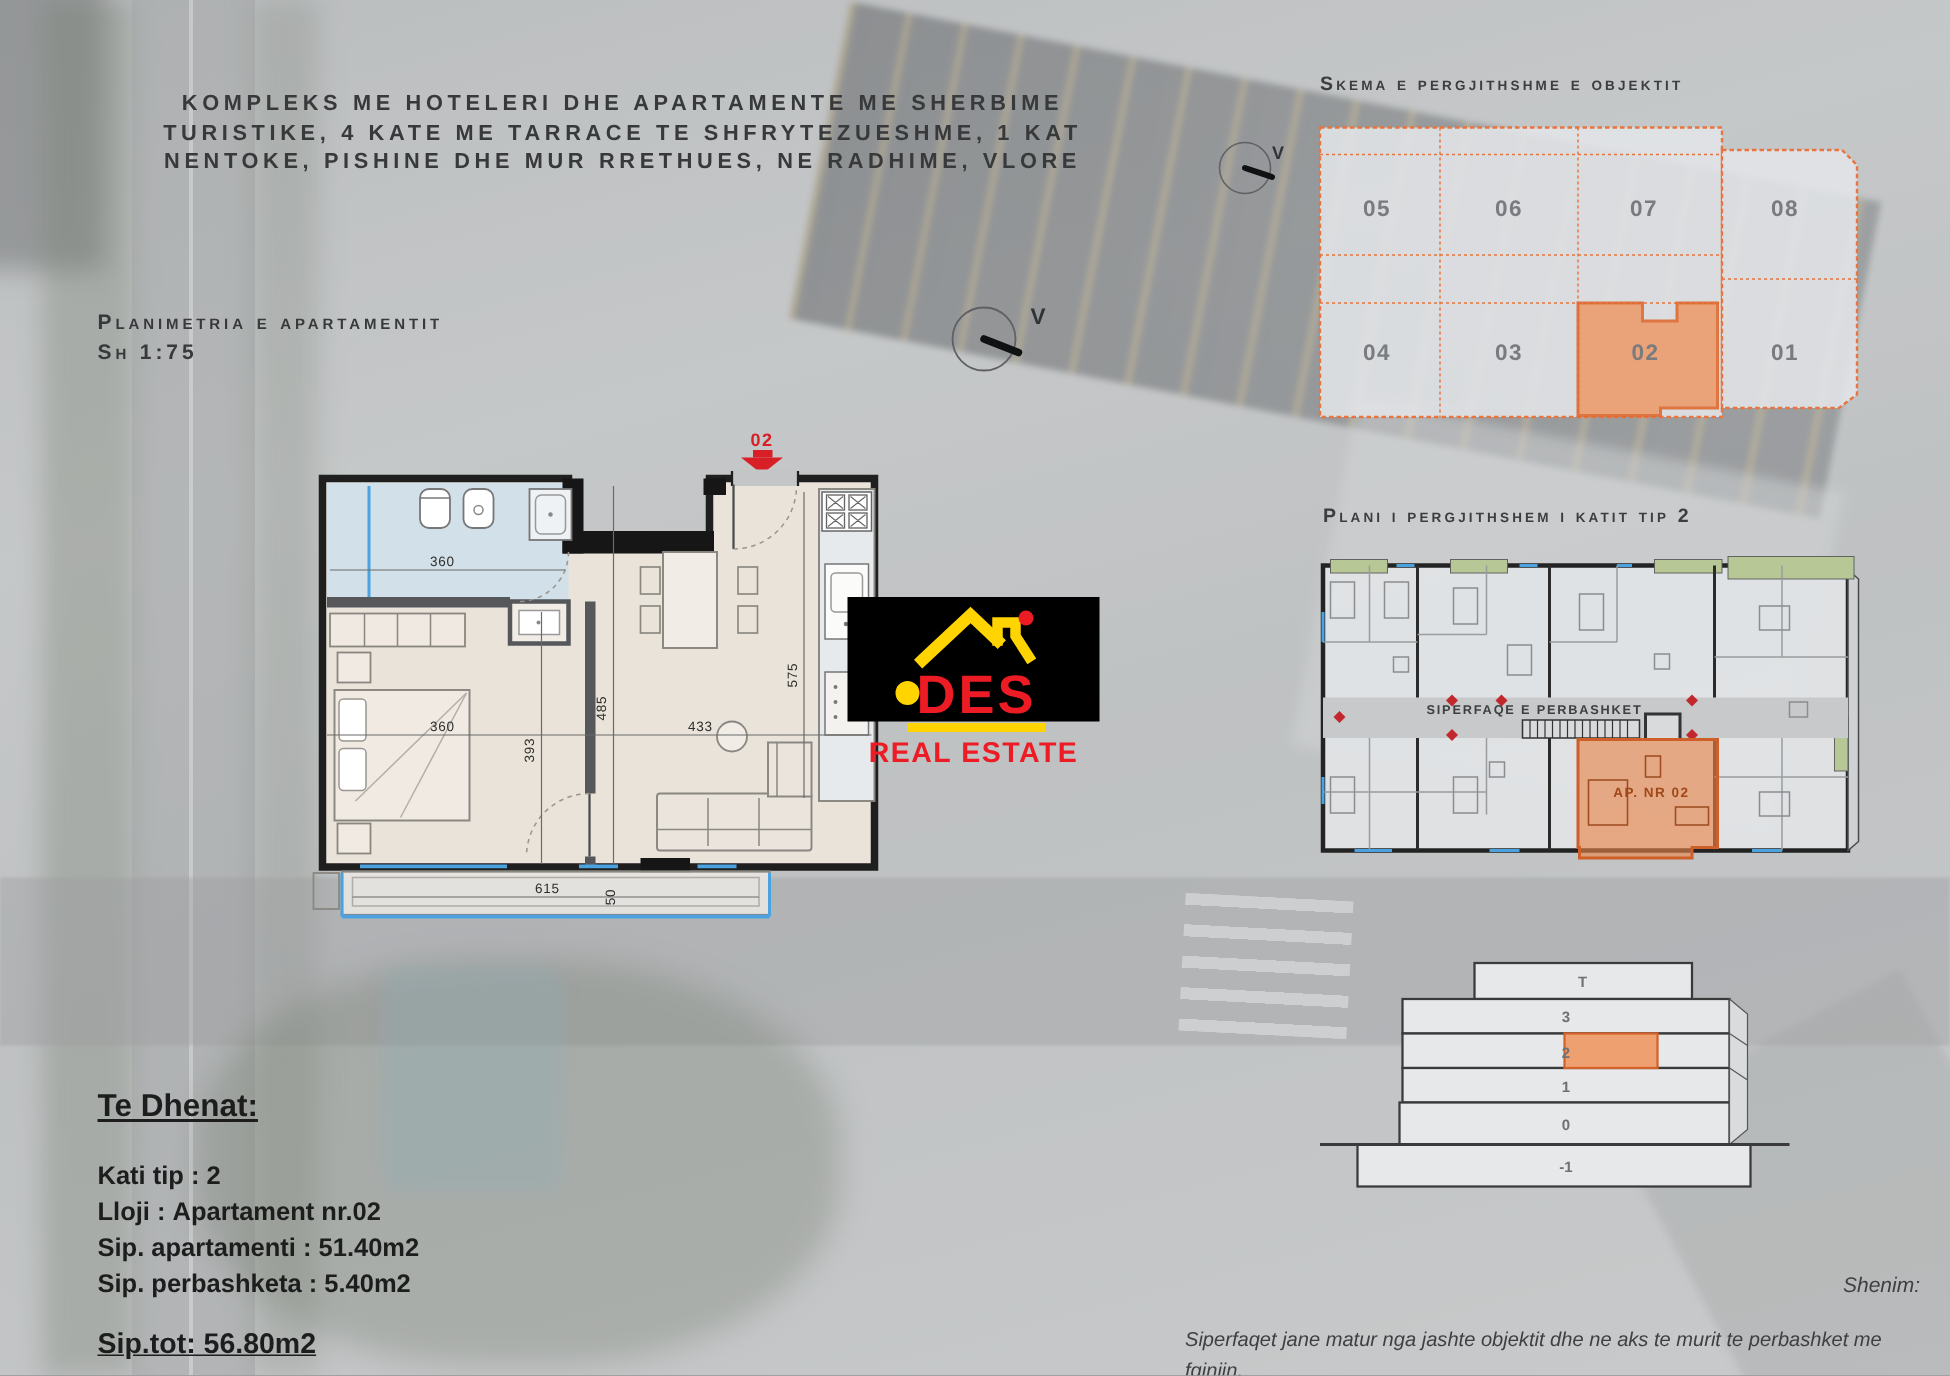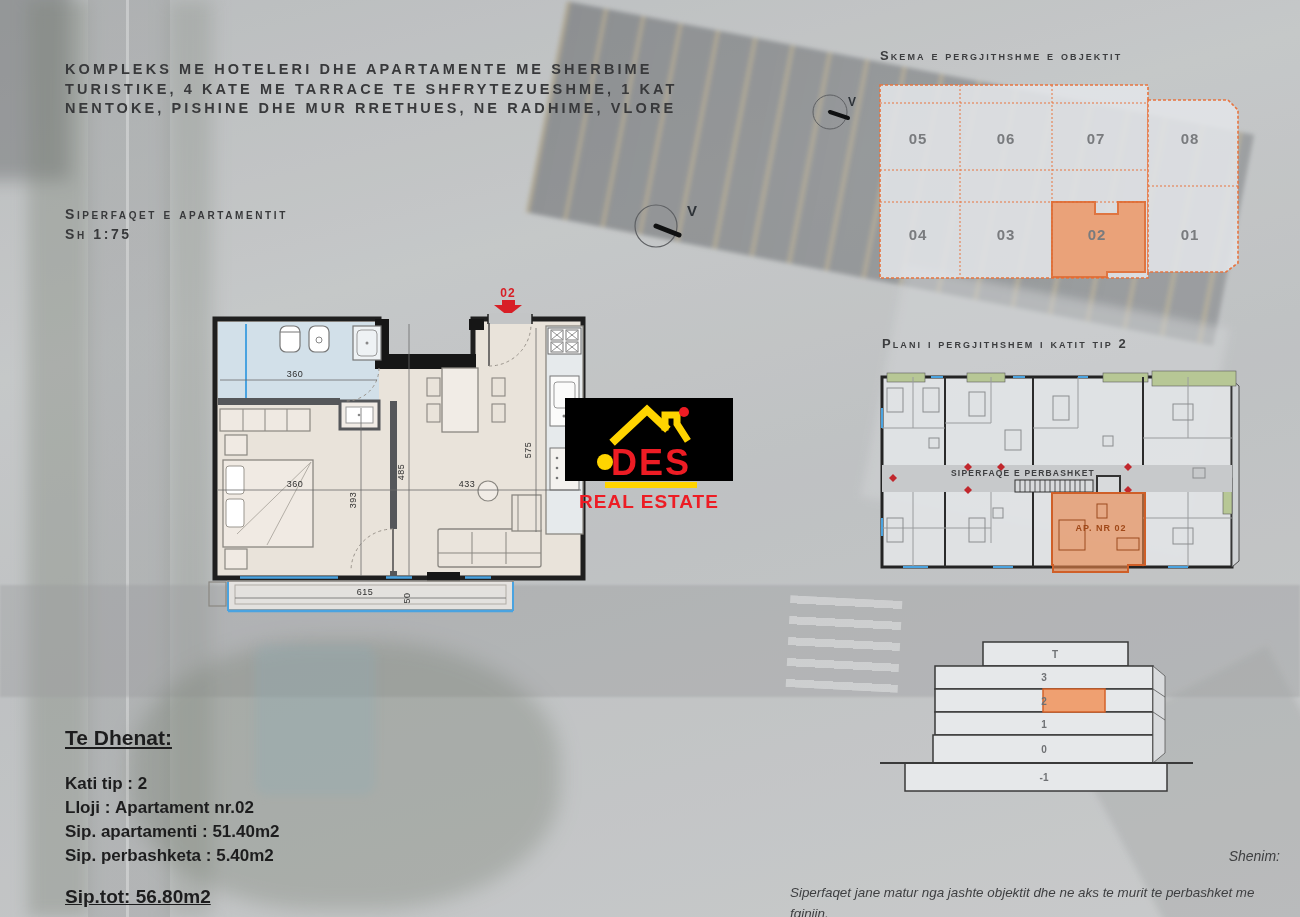--- a/index.html
+++ b/index.html
@@ -24,21 +24,21 @@
     filter:blur(2px);}
   .bg-roof{left:880px;top:295px;width:330px;height:235px;transform:rotate(11deg);background:rgba(214,216,218,.5);filter:blur(4px);}
   .bg-road-bottom{left:0;top:585px;width:1300px;height:112px;background:rgba(136,138,139,.38);filter:blur(1px);}
   .bg-crosswalk{left:788px;top:598px;width:112px;height:92px;transform:rotate(3deg);
     background:repeating-linear-gradient(180deg,rgba(242,242,242,.5) 0 8px,rgba(0,0,0,0) 8px 21px);}
   .bg-trees-bottom{left:130px;top:640px;width:430px;height:270px;border-radius:45%;background:rgba(84,94,76,.32);filter:blur(10px);}
   .bg-pool{left:255px;top:645px;width:120px;height:150px;border-radius:12px;background:rgba(118,158,172,.3);filter:blur(5px);}
   .bg-road-se{left:1130px;top:680px;width:220px;height:300px;transform:rotate(-28deg);background:rgba(148,150,151,.4);filter:blur(3px);}
   .bg-veil{left:0;top:0;width:1300px;height:917px;background:rgba(206,208,210,.26);}
   
-  .arch-title{color:#38393b;font-size:14.5px;font-weight:600;letter-spacing:3.1px;line-height:19.5px;}
+  .arch-title{color:#38393b;font-size:14.5px;font-weight:600;letter-spacing:3.1px;line-height:19.5px;text-align:center;}
   .arch-caption{color:#38393b;font-size:14px;font-weight:600;letter-spacing:2.6px;line-height:20px;font-variant:small-caps;}
   .panel-title{color:#3c3d3f;font-size:13px;font-weight:700;letter-spacing:2.1px;font-variant:small-caps;}
   .details{color:#1d1d1e;margin-top:24px;}
   .details .hd{font-size:21px;font-weight:700;text-decoration:underline;margin-bottom:22px;}
   .details .row{font-size:17px;font-weight:600;line-height:24px;}
   .details .row b{font-weight:700;}
   .details .tot{font-size:19px;font-weight:700;text-decoration:underline;margin-top:18px;}
   .note{color:#3e3f41;font-style:italic;}
   .note .hd{font-size:14px;margin-bottom:18px;text-align:right;}
   .note .ln{font-size:13.4px;line-height:21px;}
@@ -65,21 +65,21 @@
   <div class="abs bg bg-road-se"></div>
   <div class="abs bg bg-veil"></div>
 
   <div class="abs arch-title" style="left:65px;top:60px;width:700px;">
     <div>KOMPLEKS ME HOTELERI DHE APARTAMENTE ME SHERBIME</div>
     <div>TURISTIKE, 4 KATE ME TARRACE TE SHFRYTEZUESHME, 1 KAT</div>
     <div>NENTOKE, PISHINE DHE MUR RRETHUES, NE RADHIME, VLORE</div>
   </div>
 
   <div class="abs arch-caption" style="left:65px;top:204px;">
-    <div>Siperfaqet e apartamentit</div>
+    <div>Planimetria e apartamentit</div>
     <div>Sh 1:75</div>
   </div>
 
   <svg class="abs" style="left:806px;top:82px;" width="64" height="52" viewBox="0 0 64 52">
     <circle cx="24" cy="30" r="17" fill="none" stroke="#5e6063" stroke-width="1"></circle>
     <line x1="24" y1="30" x2="42" y2="36" stroke="#101112" stroke-width="4" stroke-linecap="round"></line>
     <text x="42" y="24" font-size="12" font-weight="bold" fill="#2e3338">V</text>
   </svg>
 
   <svg class="abs" style="left:628px;top:190px;" width="84" height="72" viewBox="0 0 84 72">

